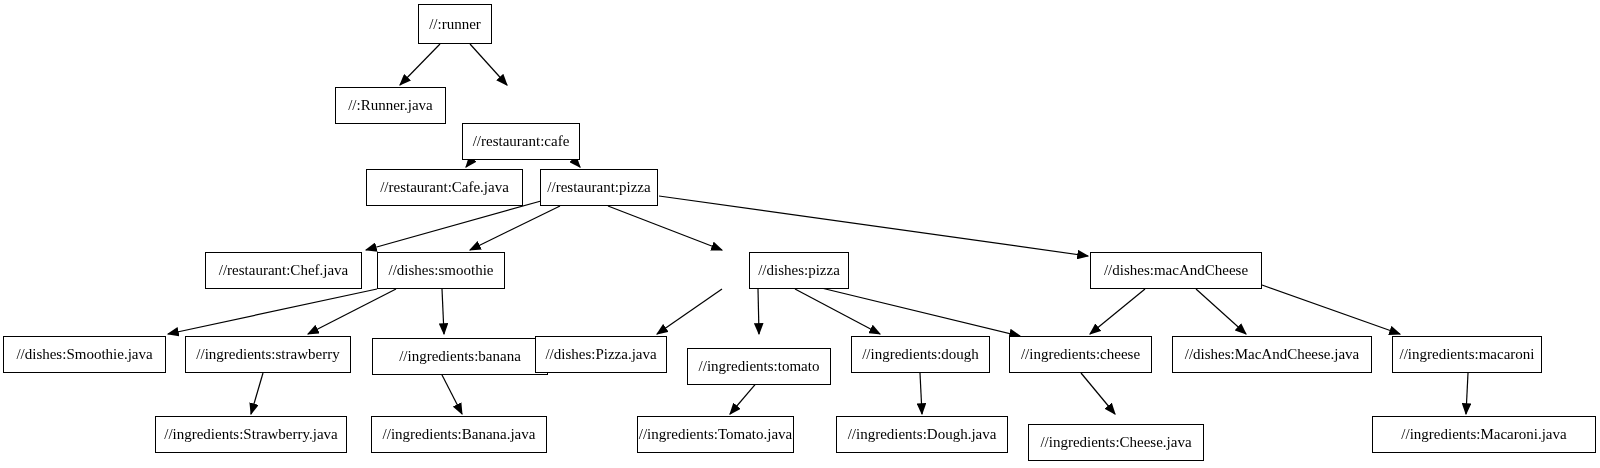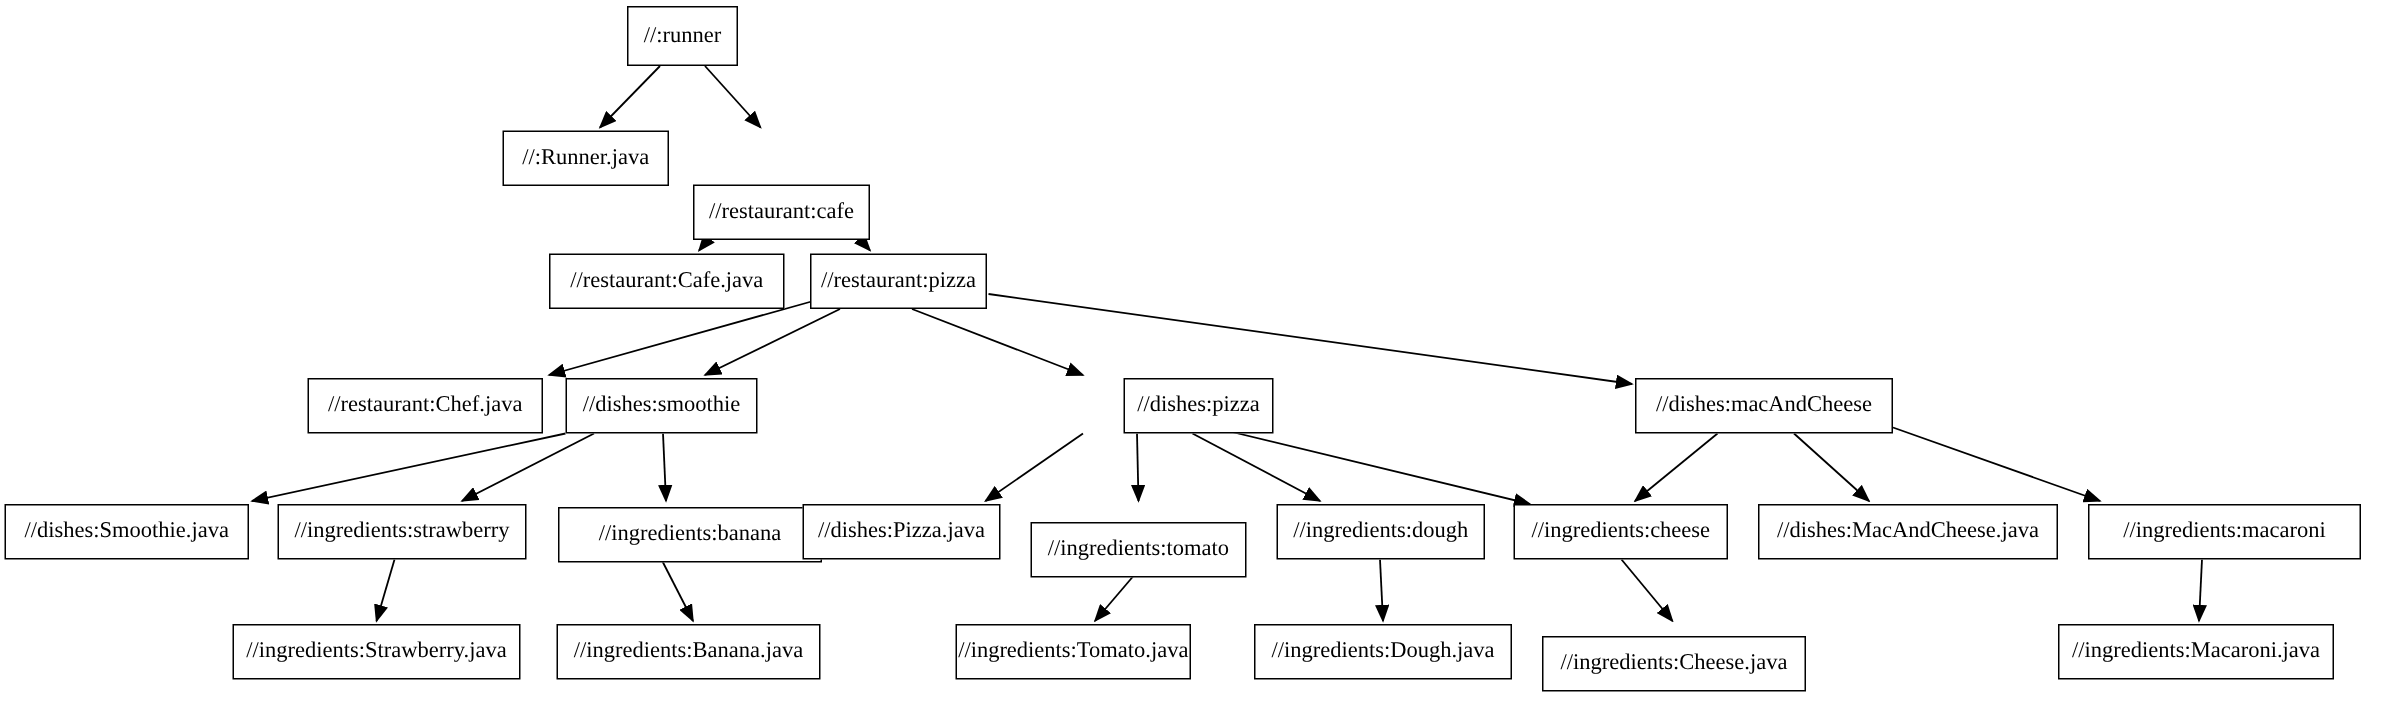--- a/index.html
+++ b/index.html
@@ -126,36 +126,36 @@
       </div>
       <div class="graph-node" style="left: 851px; top: 336px; width: 139px; height: 37px; background: rgb(255, 255, 255); border-color: rgb(0, 0, 0);">
         <span class="node-label">//ingredients:dough</span>
       </div>
       <div class="graph-node" style="left: 1009px; top: 336px; width: 143px; height: 37px; background: rgb(255, 255, 255); border-color: rgb(0, 0, 0);">
         <span class="node-label">//ingredients:cheese</span>
       </div>
       <div class="graph-node" style="left: 1172px; top: 336px; width: 200px; height: 37px; background: rgb(255, 255, 255); border-color: rgb(0, 0, 0);">
         <span class="node-label">//dishes:MacAndCheese.java</span>
       </div>
-      <div class="graph-node" style="left: 1392px; top: 336px; width: 182px; height: 37px; background: rgb(255, 255, 255); border-color: rgb(0, 0, 0);">
+      <div class="graph-node" style="left: 1392px; top: 336px; width: 150px; height: 37px; background: rgb(255, 255, 255); border-color: rgb(0, 0, 0);">
         <span class="node-label">//ingredients:macaroni</span>
       </div>
       <div class="graph-node" style="left: 155px; top: 416px; width: 192px; height: 37px; background: rgb(255, 255, 255); border-color: rgb(0, 0, 0);">
         <span class="node-label">//ingredients:Strawberry.java</span>
       </div>
       <div class="graph-node" style="left: 371px; top: 416px; width: 176px; height: 37px; background: rgb(255, 255, 255); border-color: rgb(0, 0, 0);">
         <span class="node-label">//ingredients:Banana.java</span>
       </div>
       <div class="graph-node" style="left: 637px; top: 416px; width: 157px; height: 37px; background: rgb(255, 255, 255); border-color: rgb(0, 0, 0);">
         <span class="node-label">//ingredients:Tomato.java</span>
       </div>
       <div class="graph-node" style="left: 836px; top: 416px; width: 172px; height: 37px; background: rgb(255, 255, 255); border-color: rgb(0, 0, 0);">
         <span class="node-label">//ingredients:Dough.java</span>
       </div>
       <div class="graph-node" style="left: 1028px; top: 424px; width: 176px; height: 37px; background: rgb(255, 255, 255); border-color: rgb(0, 0, 0);">
         <span class="node-label">//ingredients:Cheese.java</span>
       </div>
-      <div class="graph-node" style="left: 1372px; top: 416px; width: 184px; height: 37px; background: rgb(255, 255, 255); border-color: rgb(0, 0, 0);">
+      <div class="graph-node" style="left: 1372px; top: 416px; width: 224px; height: 37px; background: rgb(255, 255, 255); border-color: rgb(0, 0, 0);">
         <span class="node-label">//ingredients:Macaroni.java</span>
       </div>
     </div>
 
 </div>
 
 </body></html>

